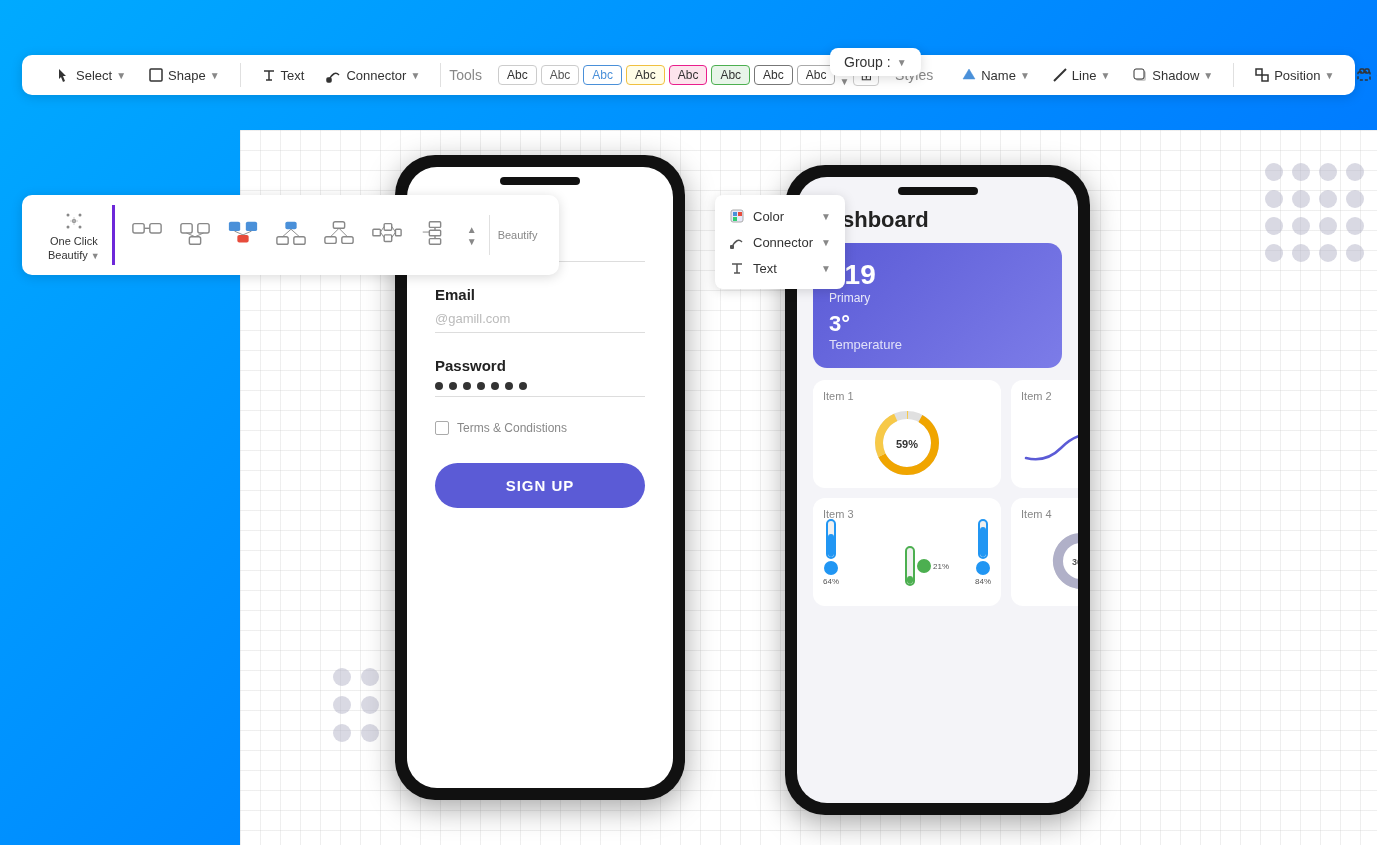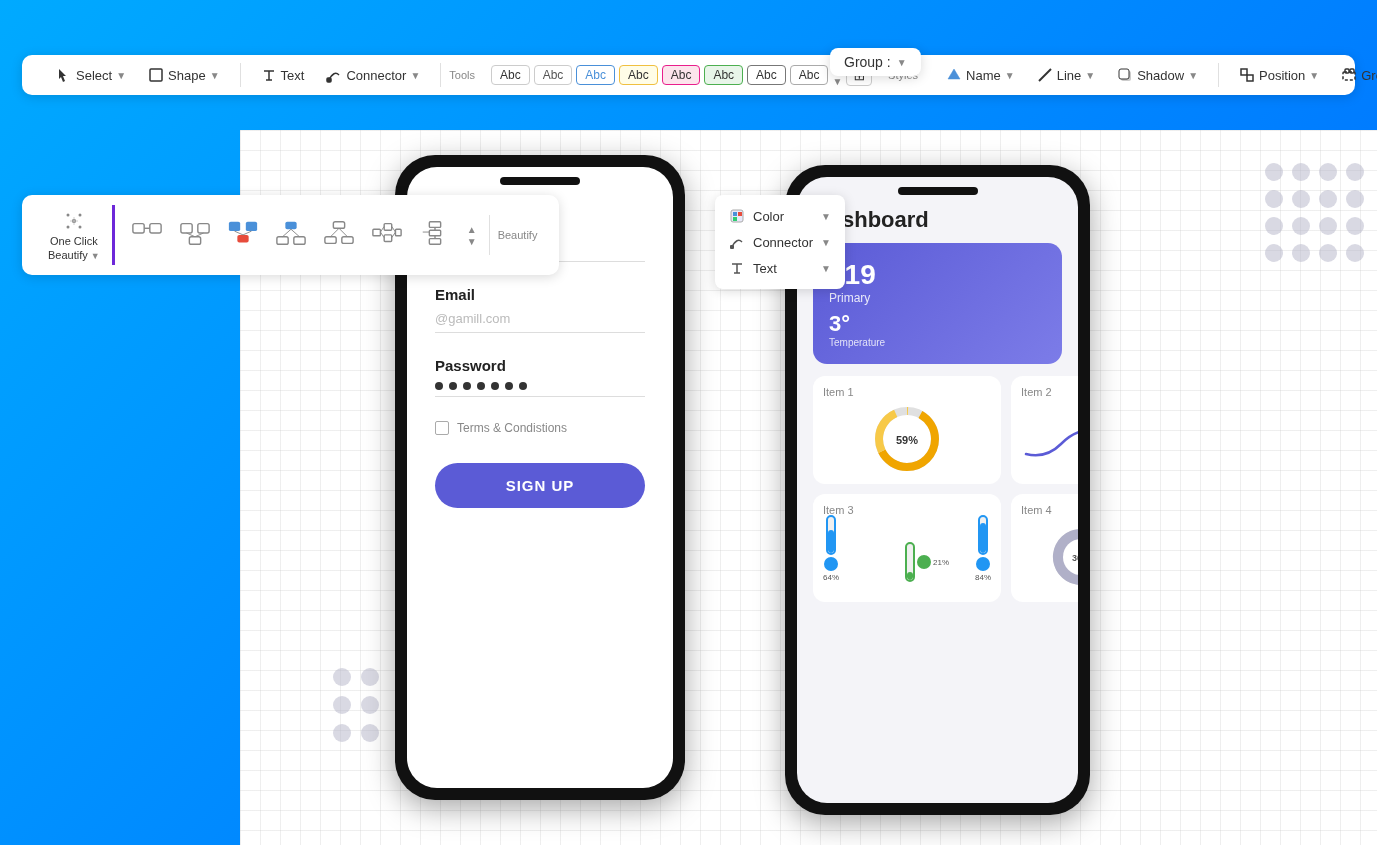--- a/index.html
+++ b/index.html
@@ -46,21 +46,21 @@
       cursor: pointer;
       font-size: 13px;
       color: #333;
       background: none;
       border: none;
       white-space: nowrap;
     }
     .toolbar-btn svg { width: 16px; height: 16px; }
 
     .toolbar-label {
-      font-size: 11px;
+      font-size: 14px;
       color: #888;
       text-align: center;
       padding: 0 8px;
     }
 
     .styles-section {
       display: flex;
       align-items: center;
       gap: 4px;
       padding: 0 8px;
@@ -318,21 +318,21 @@
     .dashboard-card-primary {
       background: linear-gradient(135deg, #5b5bd6 0%, #7c7ce8 100%);
       border-radius: 14px;
       padding: 16px;
       color: white;
       margin-bottom: 12px;
     }
     .card-number { font-size: 28px; font-weight: 700; }
     .card-label { font-size: 12px; opacity: 0.85; margin-bottom: 6px; }
     .card-temp { font-size: 22px; font-weight: 600; }
-    .card-temp-label { font-size: 10px; opacity: 0.8; }
+    .card-temp-label { font-size: 13px; opacity: 0.8; }
 
     .dashboard-grid {
       display: grid;
       grid-template-columns: 1fr 1fr;
       gap: 10px;
     }
     .dash-item {
       background: white;
       border-radius: 12px;
       padding: 10px;

